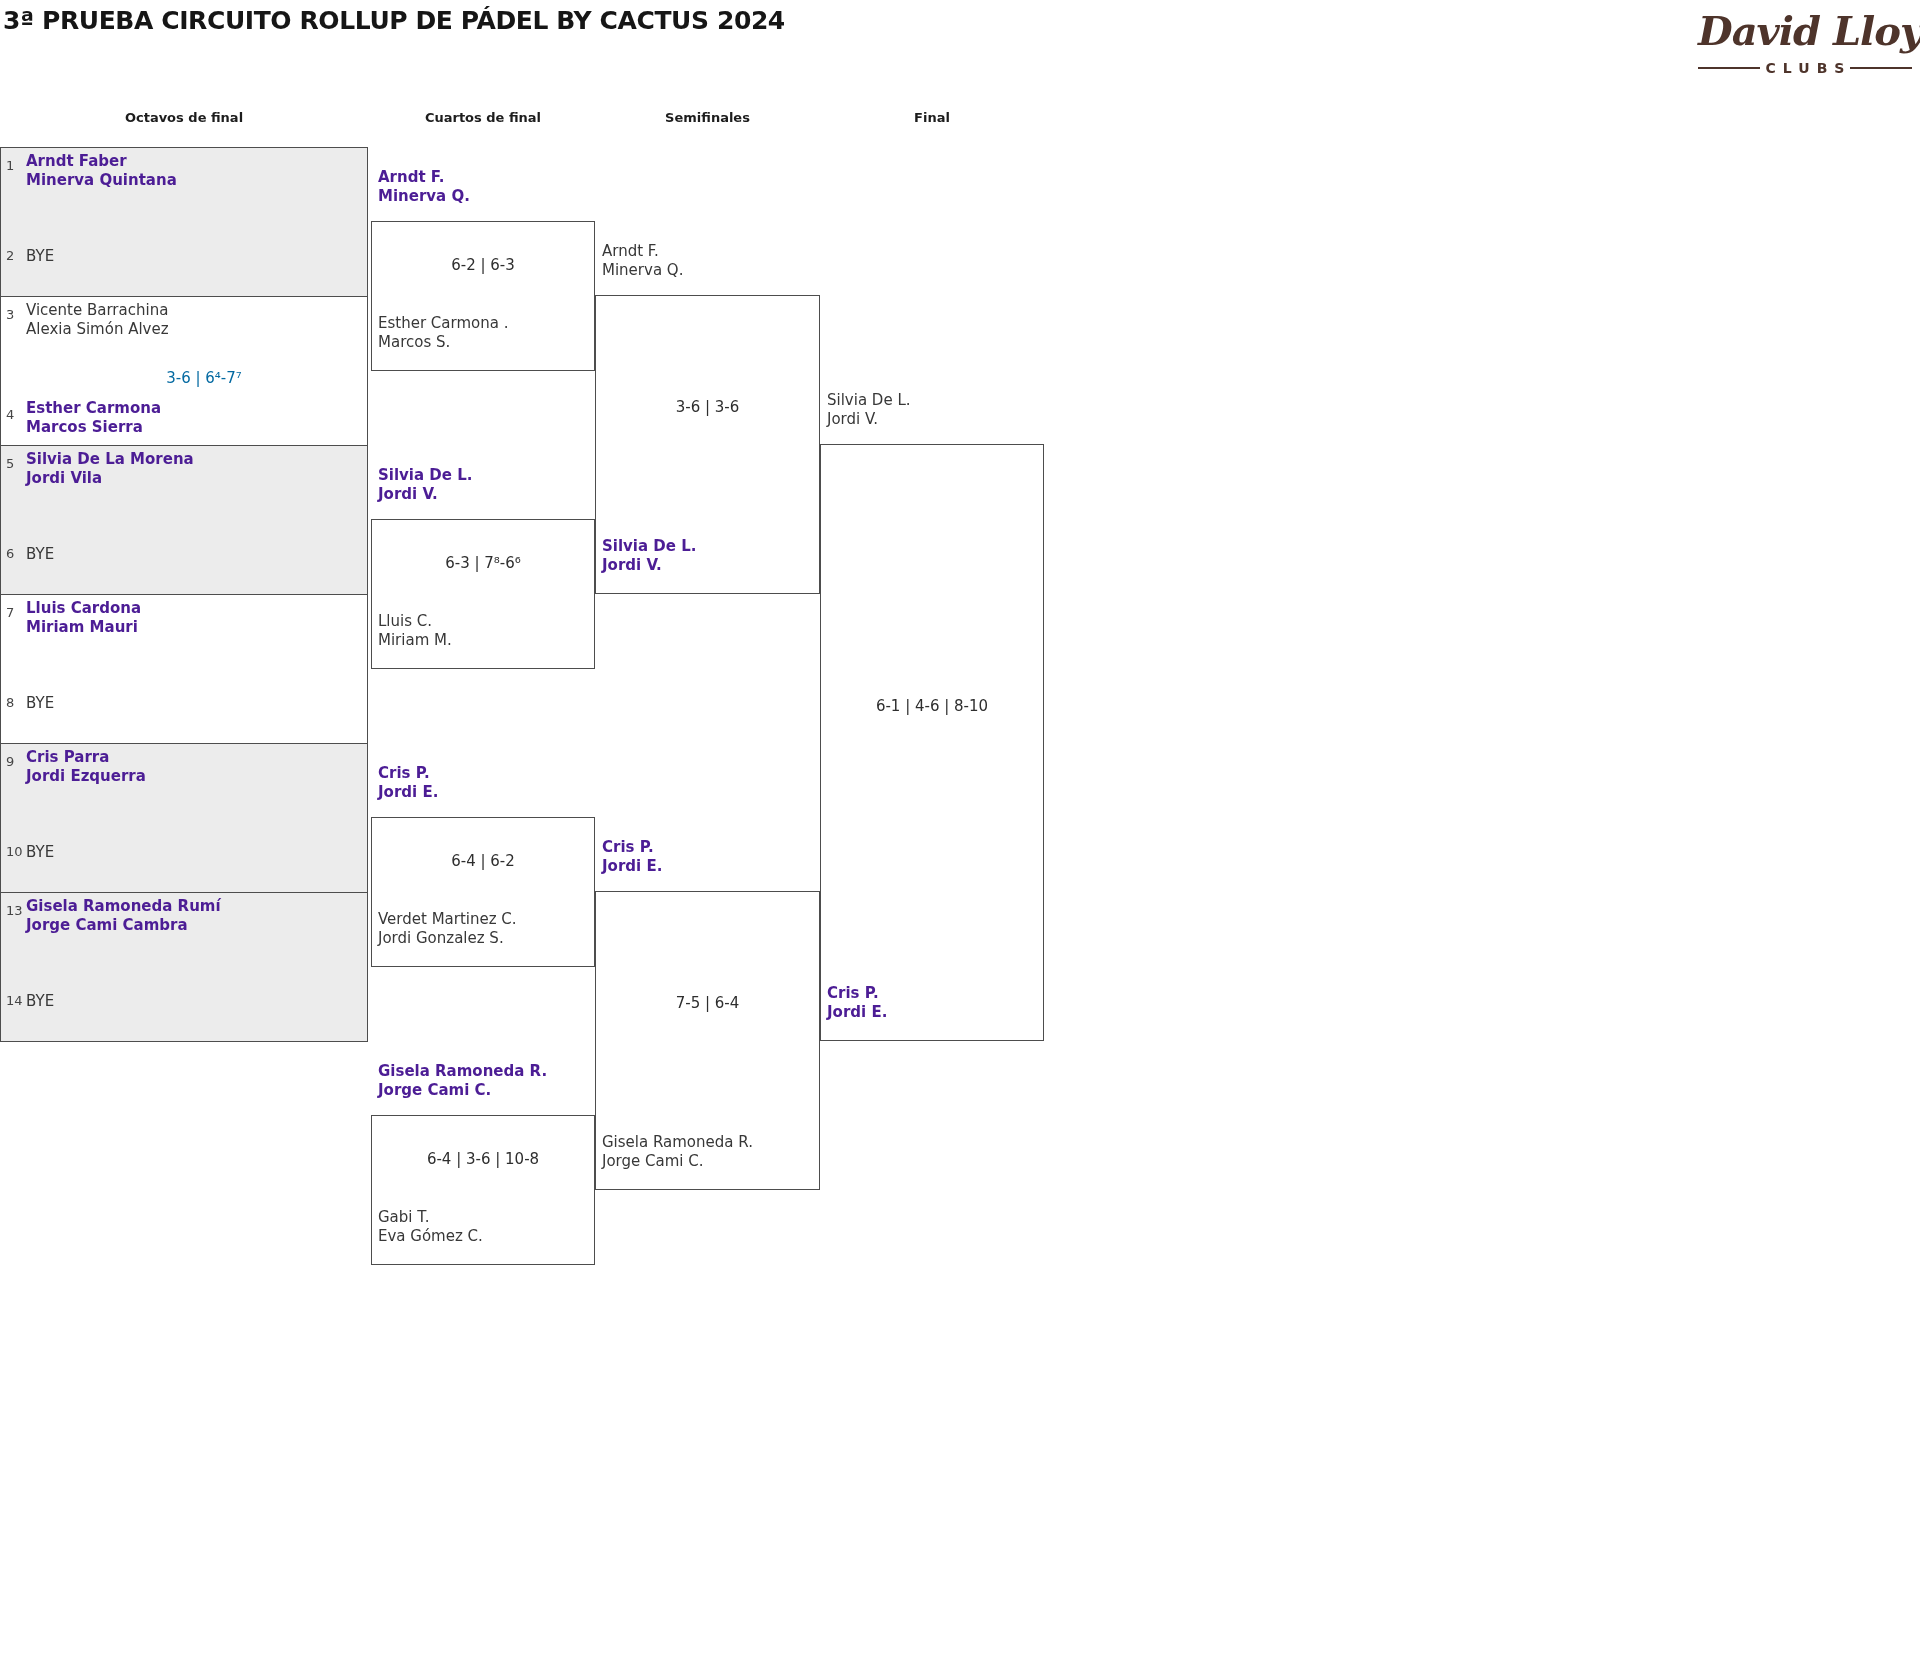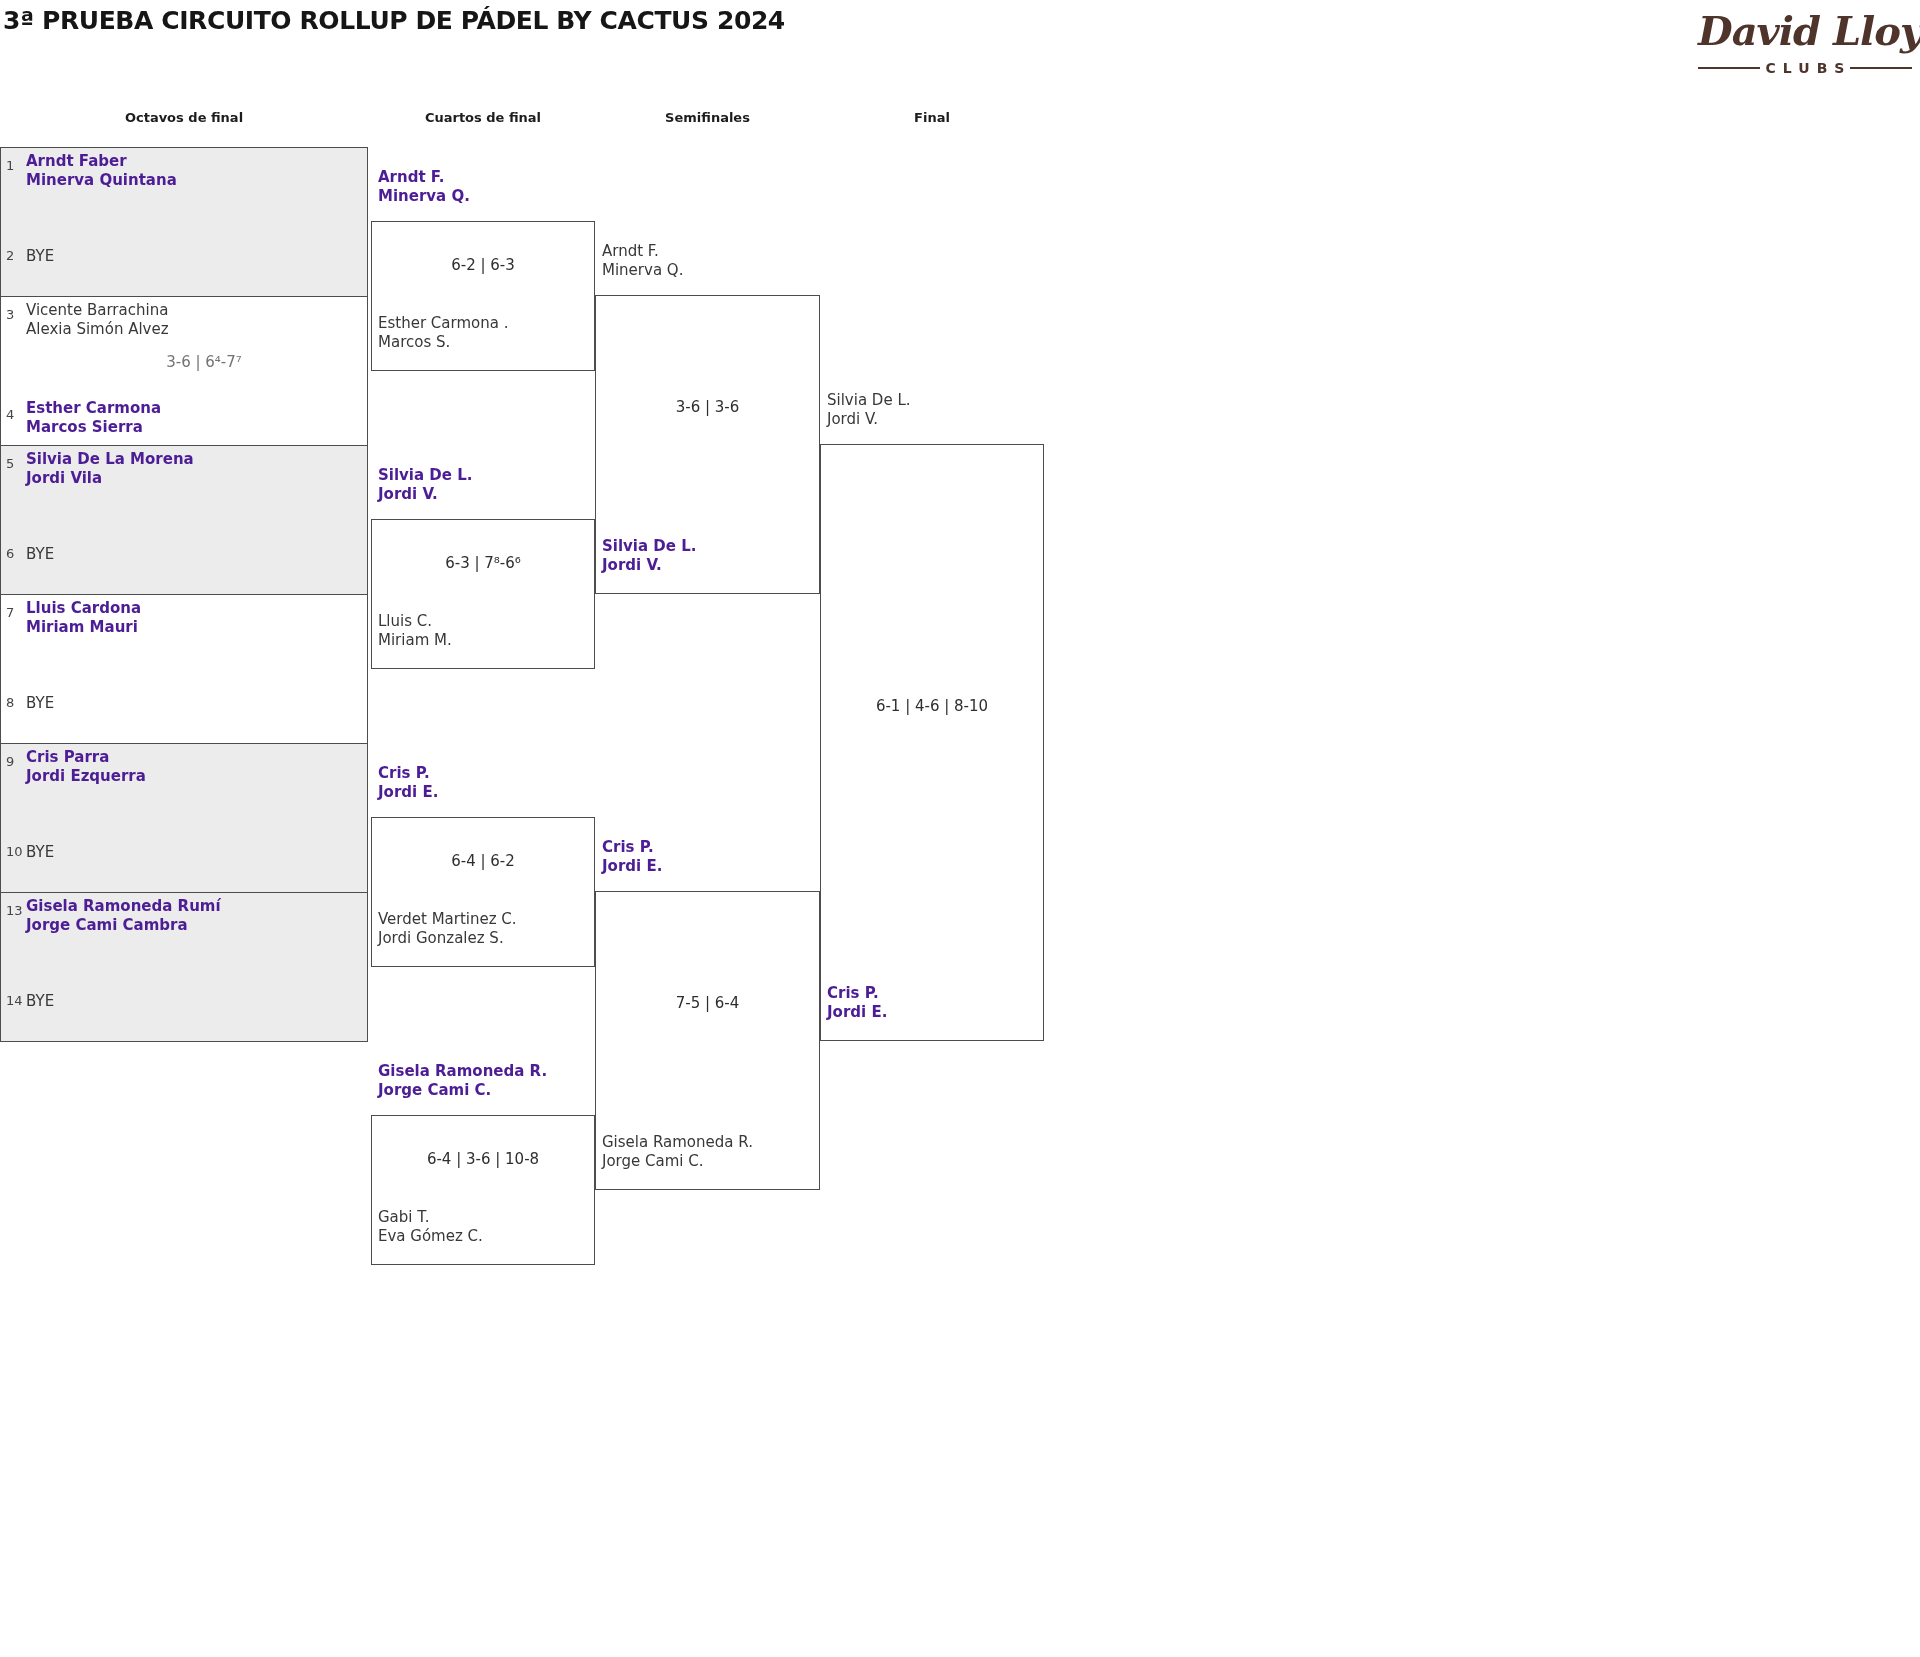--- a/index.html
+++ b/index.html
@@ -48,21 +48,21 @@
   .p1{top:-54px;}
   .p2{bottom:18px;}
 
   
   .seed{position:absolute;left:5px;width:18px;font-size:13px;line-height:16px;color:#454545;}
   .seed-top{top:10px;}
   .seed-bot{bottom:22px;}
   .bye-row .seed-bot{bottom:32px;}
 
   
-  .r1score{position:absolute;left:0;right:0;top:56px;text-align:center;font-size:15px;color:#737373;margin-left:40px;}
+  .r1score{position:absolute;left:0;right:0;top:72px;text-align:center;font-size:15px;color:#0369a1;margin-left:40px;}
   .score{position:absolute;left:0;right:0;text-align:center;font-size:15px;color:#2e2e2e;}
   .qf .score{top:34px;}
   .sf .score{top:102px;}
   .fin .score{top:252px;}
 </style>
 </head>
 <body>
 
 <div class="page">
 

